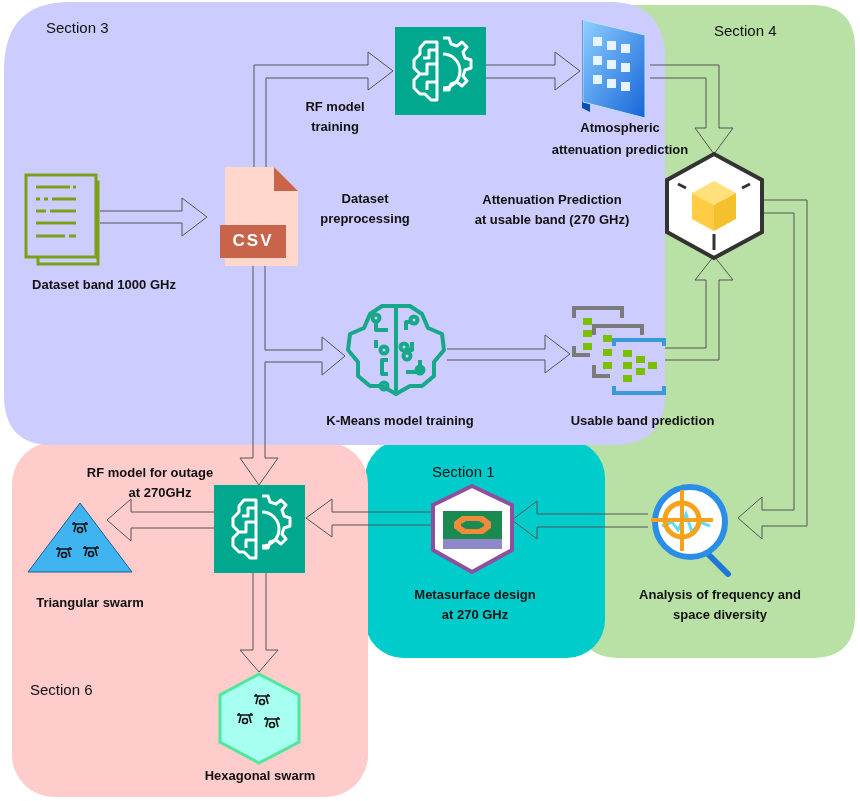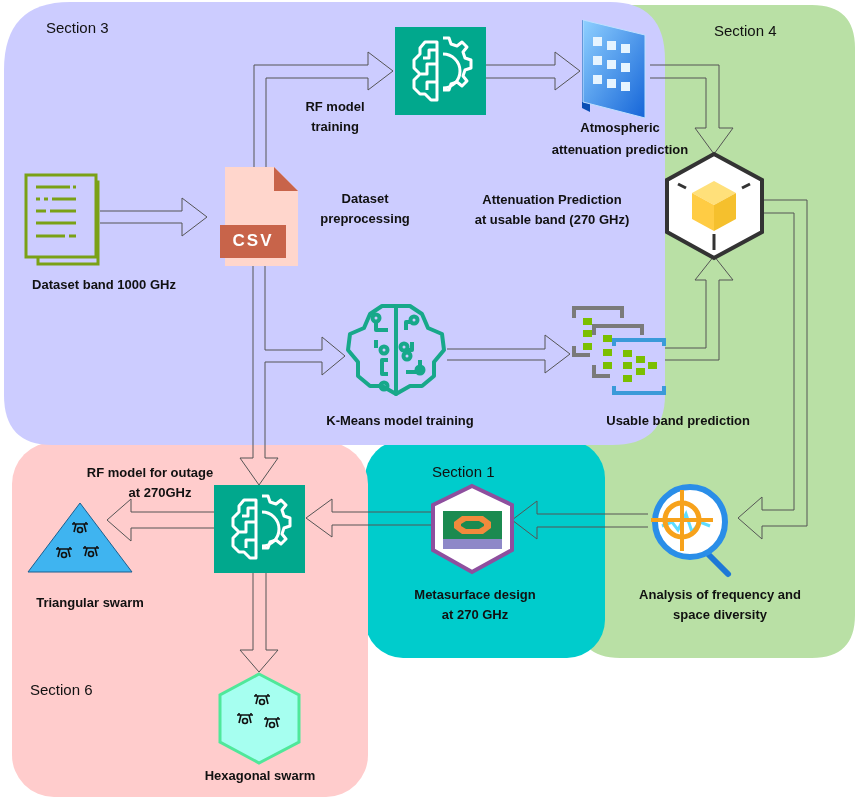--- a/index.html
+++ b/index.html
@@ -228,21 +228,21 @@
 <div class="lbl" style="left:290px;top:98px;width:90px;">RF model</div>
 <div class="lbl" style="left:290px;top:118px;width:90px;">training</div>
 
 <div class="lbl" style="left:530px;top:119px;width:180px;">Atmospheric</div>
 <div class="lbl" style="left:530px;top:141px;width:180px;">attenuation prediction</div>
 
 <div class="lbl" style="left:442px;top:191px;width:220px;">Attenuation  Prediction</div>
 <div class="lbl" style="left:442px;top:211px;width:220px;">at usable band (270 GHz)</div>
 
 <div class="lbl" style="left:290px;top:412px;width:220px;">K-Means model training</div>
-<div class="lbl" style="left:535px;top:412px;width:215px;text-align:right;">Usable band prediction</div>
+<div class="lbl" style="left:535px;top:412px;width:215px;">Usable band prediction</div>
 
 <div class="lbl" style="left:60px;top:464px;width:180px;">RF model for outage</div>
 <div class="lbl" style="left:110px;top:484px;width:100px;text-align:center;">at 270GHz</div>
 
 <div class="lbl" style="left:390px;top:586px;width:170px;">Metasurface design</div>
 <div class="lbl" style="left:390px;top:606px;width:170px;">at 270 GHz</div>
 
 <div class="lbl" style="left:595px;top:586px;width:250px;">Analysis of frequency and</div>
 <div class="lbl" style="left:595px;top:606px;width:250px;">space diversity</div>
 

